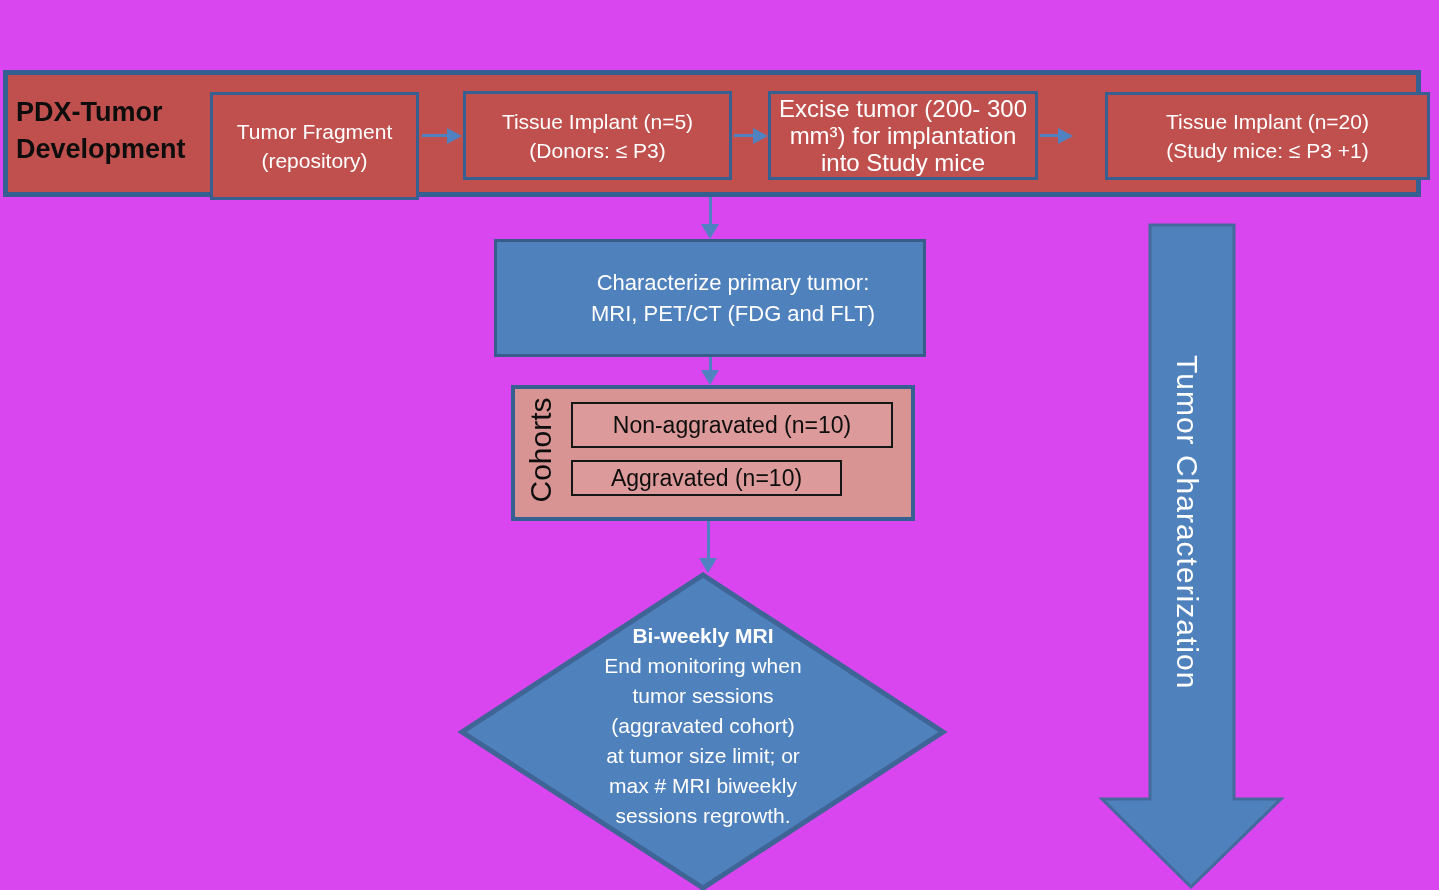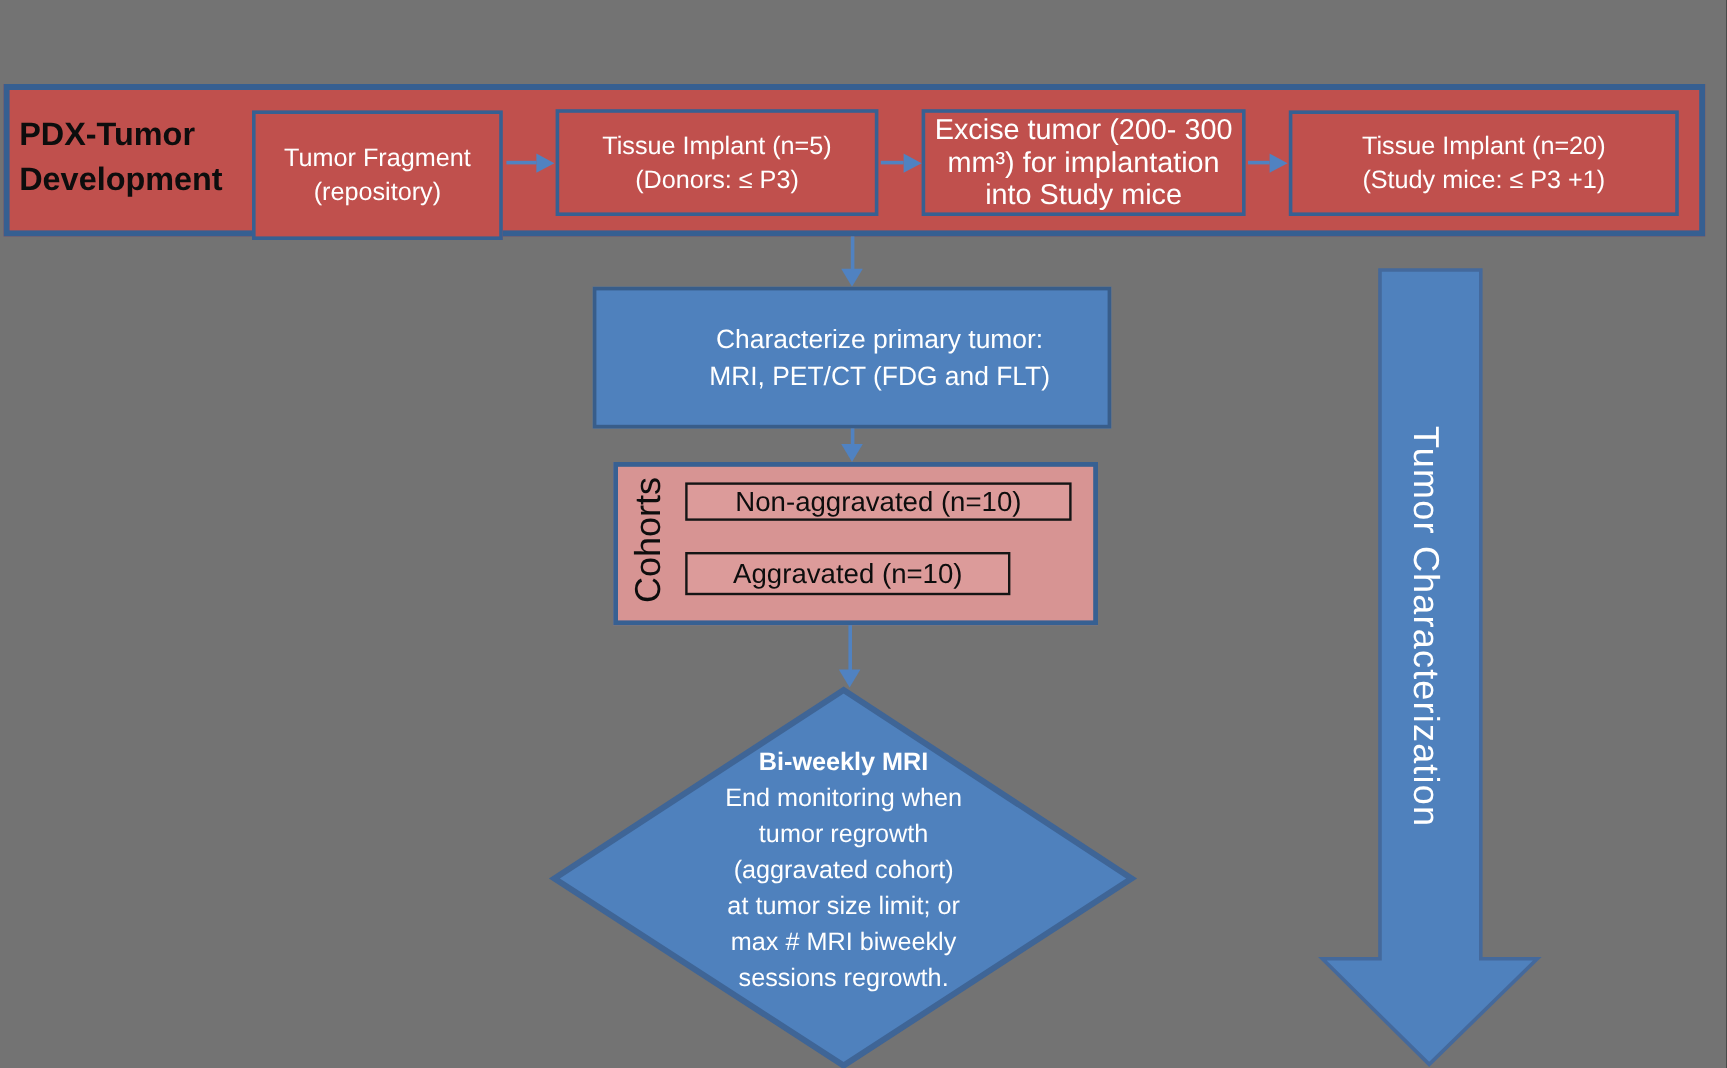--- a/index.html
+++ b/index.html
@@ -1,17 +1,17 @@
 <!DOCTYPE html>
 <html><head>
 <meta charset="utf-8">
 <style>
   html,body{margin:0;padding:0;background:#000;}
   *{box-sizing:border-box;font-family:"Liberation Sans","DejaVu Sans",sans-serif;}
-  .canvas{position:relative;width:1439px;height:890px;background:#737373;overflow:hidden;}
+  .canvas{position:relative;width:1439px;height:890px;background:#d946ef;overflow:hidden;}
 
   
   .banner{position:absolute;left:3px;top:70px;width:1418px;height:127px;
           background:#c0504d;border:5px solid #365f91;}
   .banner-title{position:absolute;left:16px;top:94px;width:215px;
           font-size:27px;font-weight:bold;color:#0d0d0d;line-height:37px;}
 
   .rbox{position:absolute;background:#c0504d;border:3px solid #376092;color:#fff;
         display:flex;flex-direction:column;justify-content:center;align-items:center;
         text-align:center;font-size:21px;line-height:29px;}
@@ -33,21 +33,21 @@
            text-align:center;font-size:22px;line-height:31px;padding-left:46px;}
   .bluebox span{display:block;}
 
   
   .cohorts{position:absolute;left:511px;top:385px;width:404px;height:136px;
            background:#d79493;border:4px solid #376092;}
   .cohorts-label{position:absolute;left:466px;top:433px;width:150px;text-align:center;
            transform:rotate(-90deg);font-size:30px;color:#0d0d0d;}
   .cohort-item{position:absolute;background:#dc9b9a;border:2px solid #151515;color:#0d0d0d;
            display:flex;justify-content:center;align-items:center;font-size:23px;}
-  .cohort-item.first{left:571px;top:402px;width:322px;height:32px;}
+  .cohort-item.first{left:571px;top:402px;width:322px;height:46px;}
   .cohort-item.second{left:571px;top:460px;width:271px;height:36px;}
 
   
   .diamond-text{position:absolute;left:528px;top:621px;width:350px;text-align:center;
            color:#fff;font-size:21px;line-height:30px;}
   .diamond-text span{display:block;}
   .diamond-text .b{font-weight:bold;}
 
   
   .side-arrow-label{position:absolute;left:1170px;top:355px;height:545px;
@@ -77,21 +77,21 @@
     <span>Tissue Implant (n=5)</span>
     <span>(Donors: ≤ P3)</span>
   </div>
 
   <div class="rbox small" style="left:768px;top:91px;width:270px;height:89px">
     <span>Excise tumor (200- 300</span>
     <span>mm³) for implantation</span>
     <span>into Study mice</span>
   </div>
 
-  <div class="rbox" style="left:1074px;top:92px;width:325px;height:88px">
+  <div class="rbox" style="left:1105px;top:92px;width:325px;height:88px">
     <span>Tissue Implant (n=20)</span>
     <span>(Study mice: ≤ P3 +1)</span>
   </div>
 
   <div>
     <div class="hline" style="left:422px;top:134px;width:25px"></div>
     <div class="tri-right" style="left:447px;top:128px"></div>
   </div>
   <div>
     <div class="hline" style="left:734px;top:134px;width:19px"></div>
@@ -127,21 +127,21 @@
   </div>
 
   <div>
     <div class="vline" style="left:707px;top:521px;height:38px"></div>
     <div class="tri-down" style="left:699px;top:558px"></div>
   </div>
 
   <div class="diamond-text">
     <span class="b">Bi-weekly MRI</span>
     <span>End monitoring when</span>
-    <span>tumor regrowth</span>
+    <span>tumor sessions</span>
     <span>(aggravated cohort)</span>
     <span>at tumor size limit; or</span>
     <span>max # MRI biweekly</span>
     <span>sessions regrowth.</span>
   </div>
 
   <div class="side-arrow-label">Tumor Characterization</div>
 
 </div>
 

